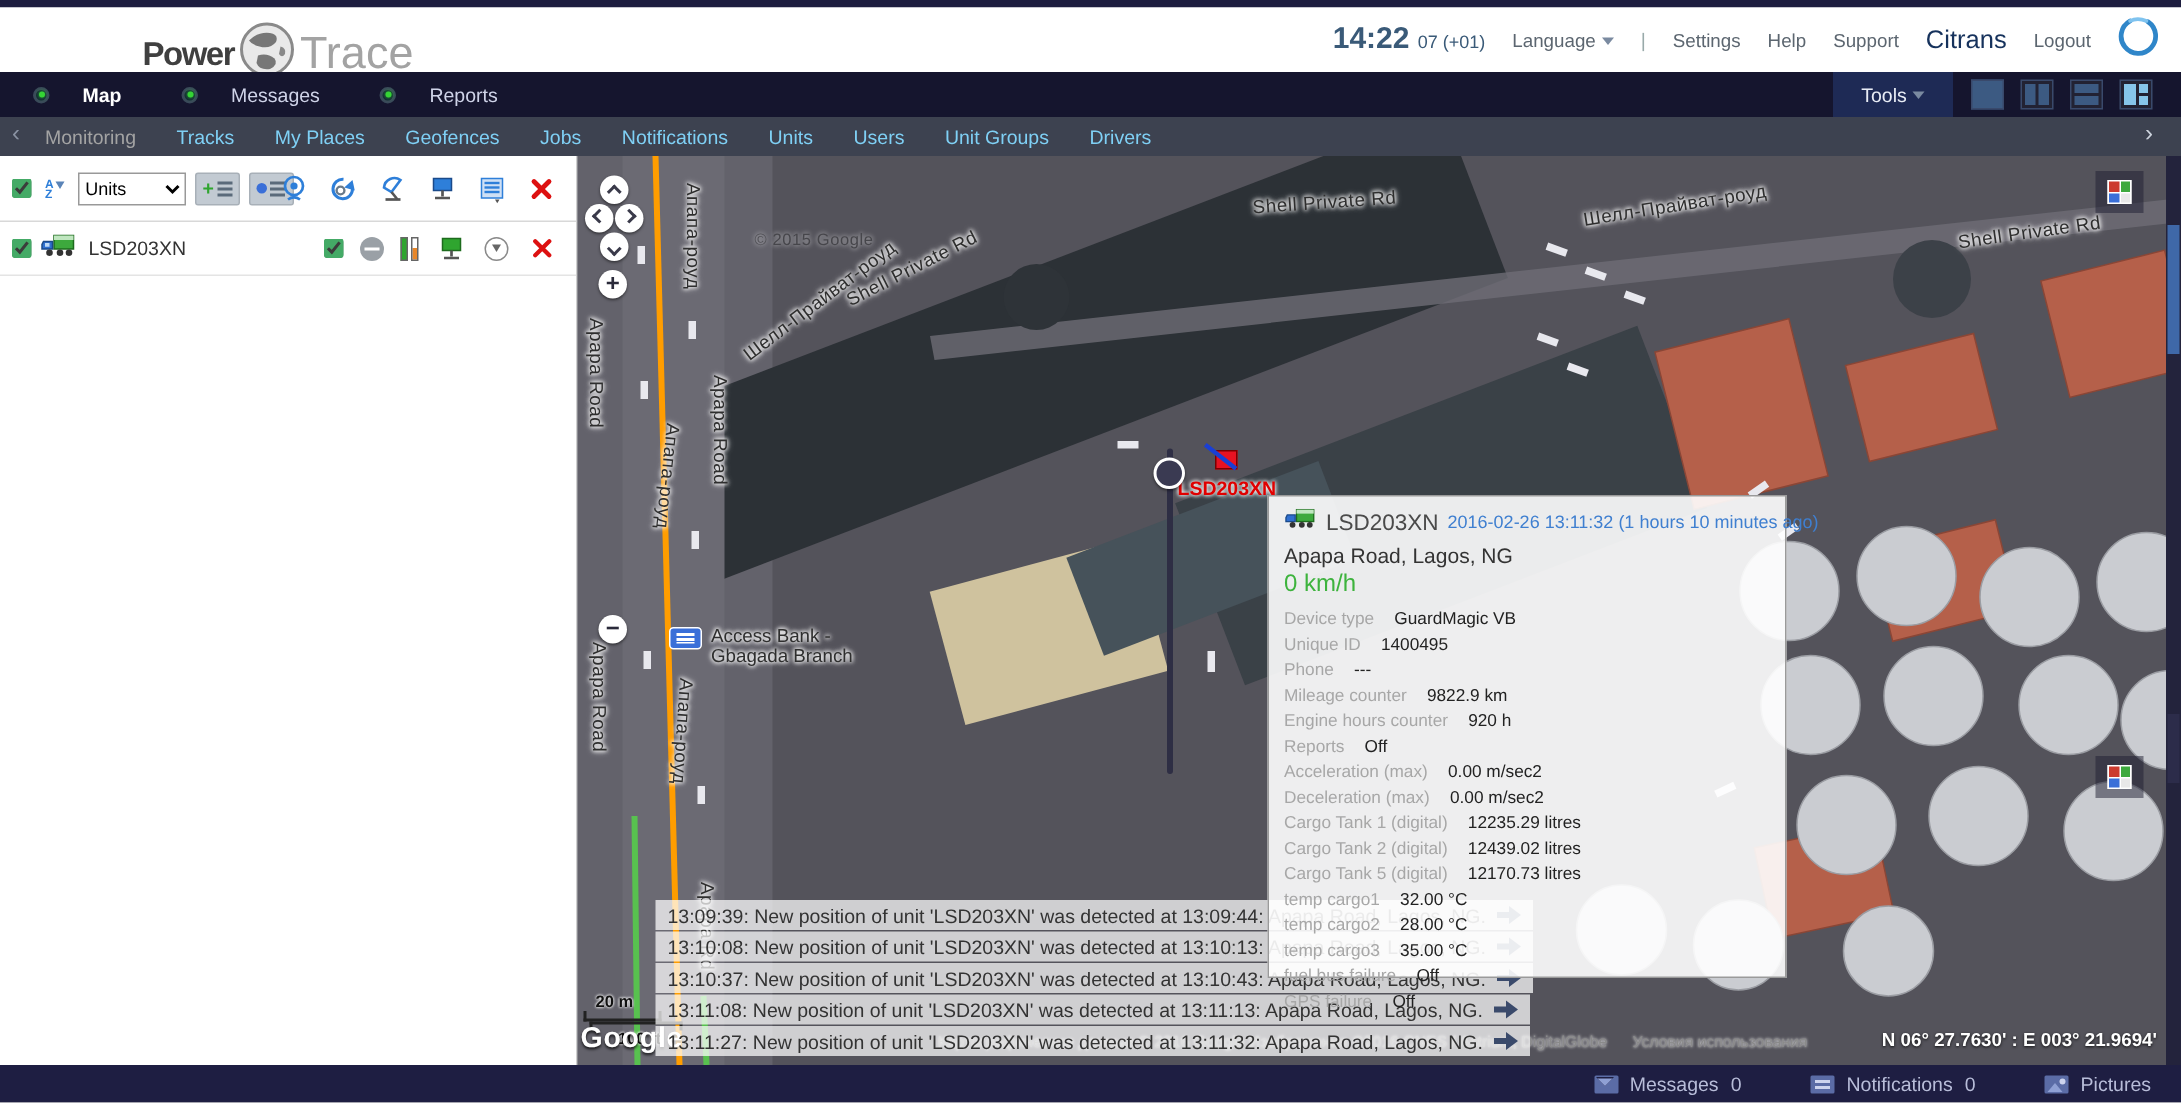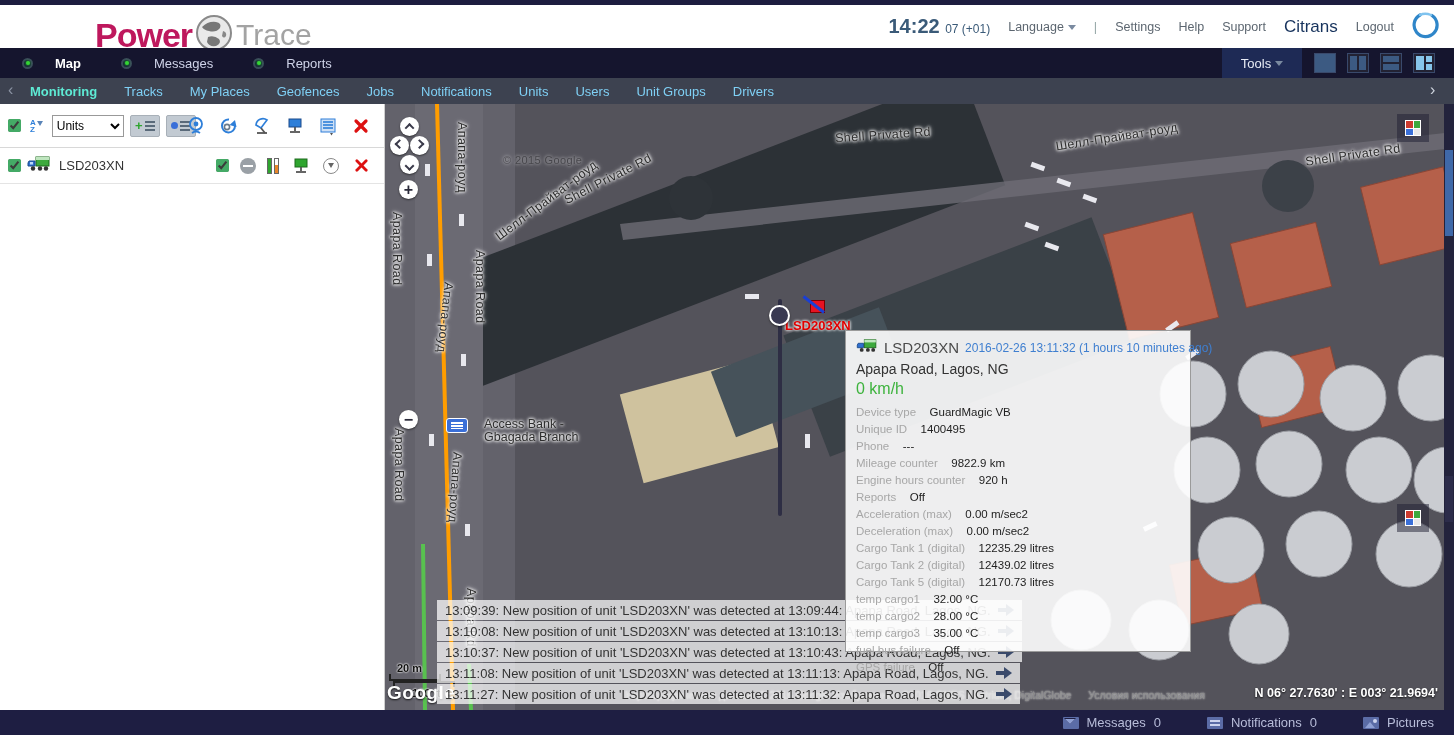--- a/index.html
+++ b/index.html
@@ -5,21 +5,21 @@
   * { margin:0; padding:0; box-sizing:border-box; }
   html,body { width:1454px; height:735px; overflow:hidden; background:#fff;
     font-family:"Liberation Sans", sans-serif; }
   .abs { position:absolute; }
   #app { position:relative; width:1454px; height:735px; }
 
   
   #topstrip { left:0; top:0; width:1454px; height:5px; background:#1d1d3f; }
   #header { left:0; top:5px; width:1454px; height:43px; background:#fff; }
   #logo { left:95px; top:8px; display:flex; align-items:center; }
-  .logo-power { color:#be185d; font-size:34px; font-weight:bold; letter-spacing:-1px; }
+  .logo-power { color:#404040; font-size:22px; font-weight:bold; letter-spacing:-1px; }
   .logo-trace { color:#a3a3a3; font-size:30px; letter-spacing:0px; }
   #hdr-right { right:14px; top:0; height:43px; display:flex; align-items:center; gap:18px; }
   .hdr-time { color:#3a5a78; font-size:20px; font-weight:bold; }
   .hdr-time small { font-size:12px; font-weight:normal; }
   .hdr-link { color:#5c6670; font-size:12.5px; cursor:pointer; }
   .hdr-sep { color:#9aa; font-size:13px; }
   .hdr-account { color:#16325c; font-size:17px; }
   .caret { display:inline-block; width:0; height:0; border-left:4px solid transparent;
     border-right:4px solid transparent; border-top:5px solid #7a8aa0; vertical-align:middle; margin-left:4px; }
 
@@ -42,21 +42,21 @@
   .lb2 div { background:#3c5a82; }
   .lb3 { grid-template-rows:1fr 1fr; gap:2px; padding:2px; }
   .lb3 div { background:#3c5a82; }
   .lb4 { grid-template-columns:8px 1fr; grid-template-rows:1fr 6px; gap:2px; padding:2px; }
   .lb4 div { background:#86c5ea; }
 
   
   #subnav { left:0; top:78px; width:1454px; height:26px; background:#3d4250;
     display:flex; align-items:center; gap:27px; padding-left:30px; }
   .sn { color:#7fd0f5; font-size:13px; cursor:pointer; white-space:nowrap; }
-  .sn.active { color:#5eead4; font-weight:bold; }
+  .sn.active { color:#a3a3a3; font-weight:normal; }
   .sn-chev { color:#8b93a3; font-size:16px; cursor:pointer; }
   #sn-left { position:absolute; left:8px; top:81px; }
   #sn-right { position:absolute; left:1430px; top:81px; color:#cdd3dd; }
 
   
   #sidebar { left:0; top:104px; width:385px; height:606px; background:#fff; border-right:1px solid #cfcfcf; }
   #sb-ctrl { position:relative; height:44px; border-bottom:1px solid #d8d8d8;
     display:flex; align-items:center; padding-left:8px; gap:6px; }
   #sb-unitrow { position:relative; height:36px; border-bottom:1px solid #e4e4e4;
     display:flex; align-items:center; padding-left:8px; gap:6px; }
@@ -107,21 +107,21 @@
   #zoom-handle { position:absolute; left:384px; top:201px; width:21px; height:21px; border-radius:50%;
     background:#3a3a52; border:2px solid #fff; z-index:6; cursor:grab; box-shadow:0 1px 2px rgba(0,0,0,.5); }
   
   #marker { position:absolute; left:425px; top:196px; z-index:3; cursor:pointer; }
   #marker .sq { width:15px; height:13px; background:#e81222; border:1px solid #7a0000; }
   #marker .tail { position:absolute; left:-12px; top:11px; width:26px; height:3px; background:#1a3fd4;
     transform:rotate(38deg); transform-origin:right center; }
   #marker-label { position:absolute; left:400px; top:214px; color:#e00000; font-weight:bold; font-size:13px;
     text-shadow:0 0 3px #fff,0 0 3px #fff; z-index:3; }
   
-  #poi { position:absolute; left:61px; top:314px; z-index:2; display:flex; gap:16px; align-items:flex-start; }
+  #poi { position:absolute; left:61px; top:314px; z-index:2; display:flex; gap:6px; align-items:flex-start; }
   #poi .poi-icon { width:22px; height:15px; border-radius:3px; background:#3a6fd8; border:1px solid #fff;
     display:flex; align-items:center; justify-content:center; }
   #poi .poi-icon i { display:block; width:12px; height:7px; background:
     linear-gradient(#fff 0 2px, transparent 2px 3px, #fff 3px 5px, transparent 5px 6px, #fff 6px); }
   .poi-text { color:#2e2e2e; font-size:12.5px; line-height:13px;
     text-shadow:0 0 3px #fff,0 0 3px #fff,0 0 4px #fff; }
   
   #popup { position:absolute; left:460px; top:226px; width:346px; height:322px;
     background:rgba(255,255,255,.9); border:1px solid #9a9a9a; z-index:10; padding:7px 10px 4px 10px; }
   .pp-head { display:flex; align-items:center; gap:6px; white-space:nowrap; }

